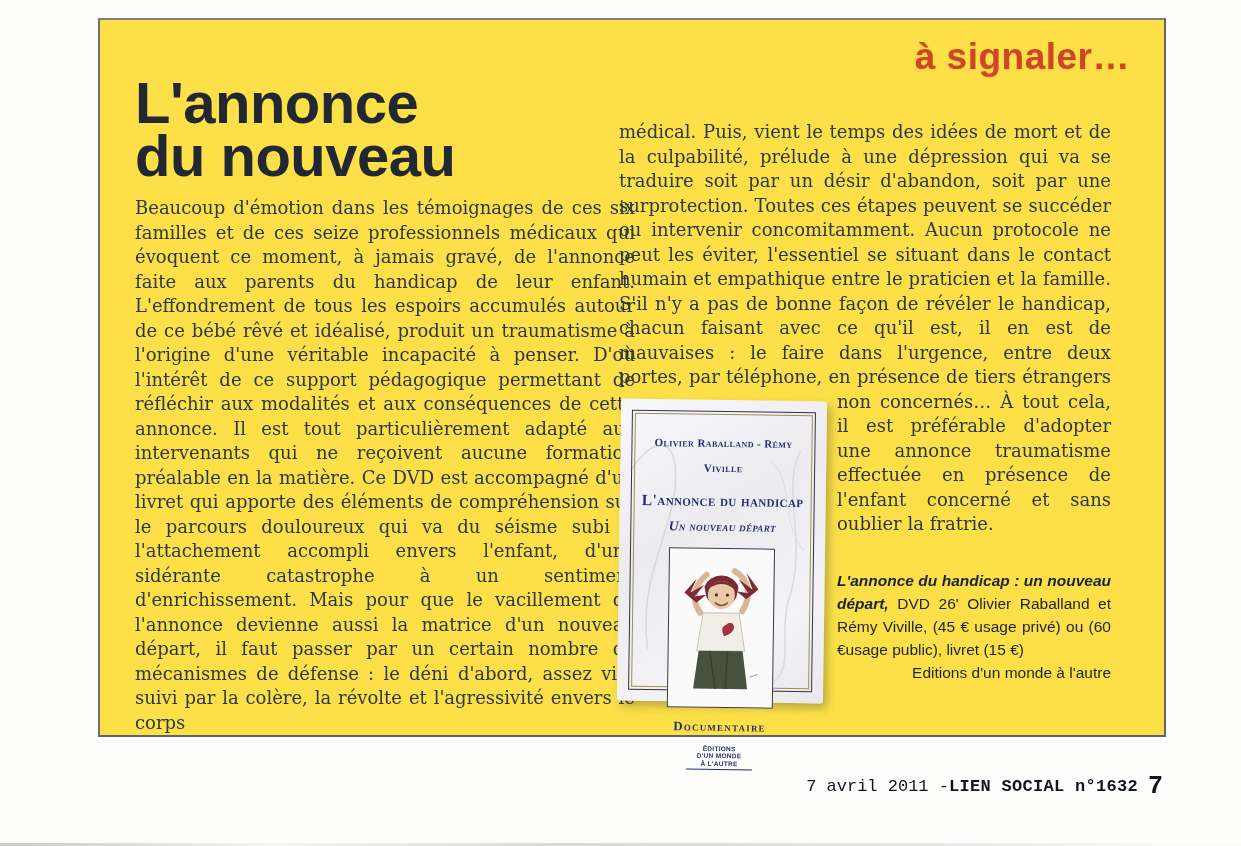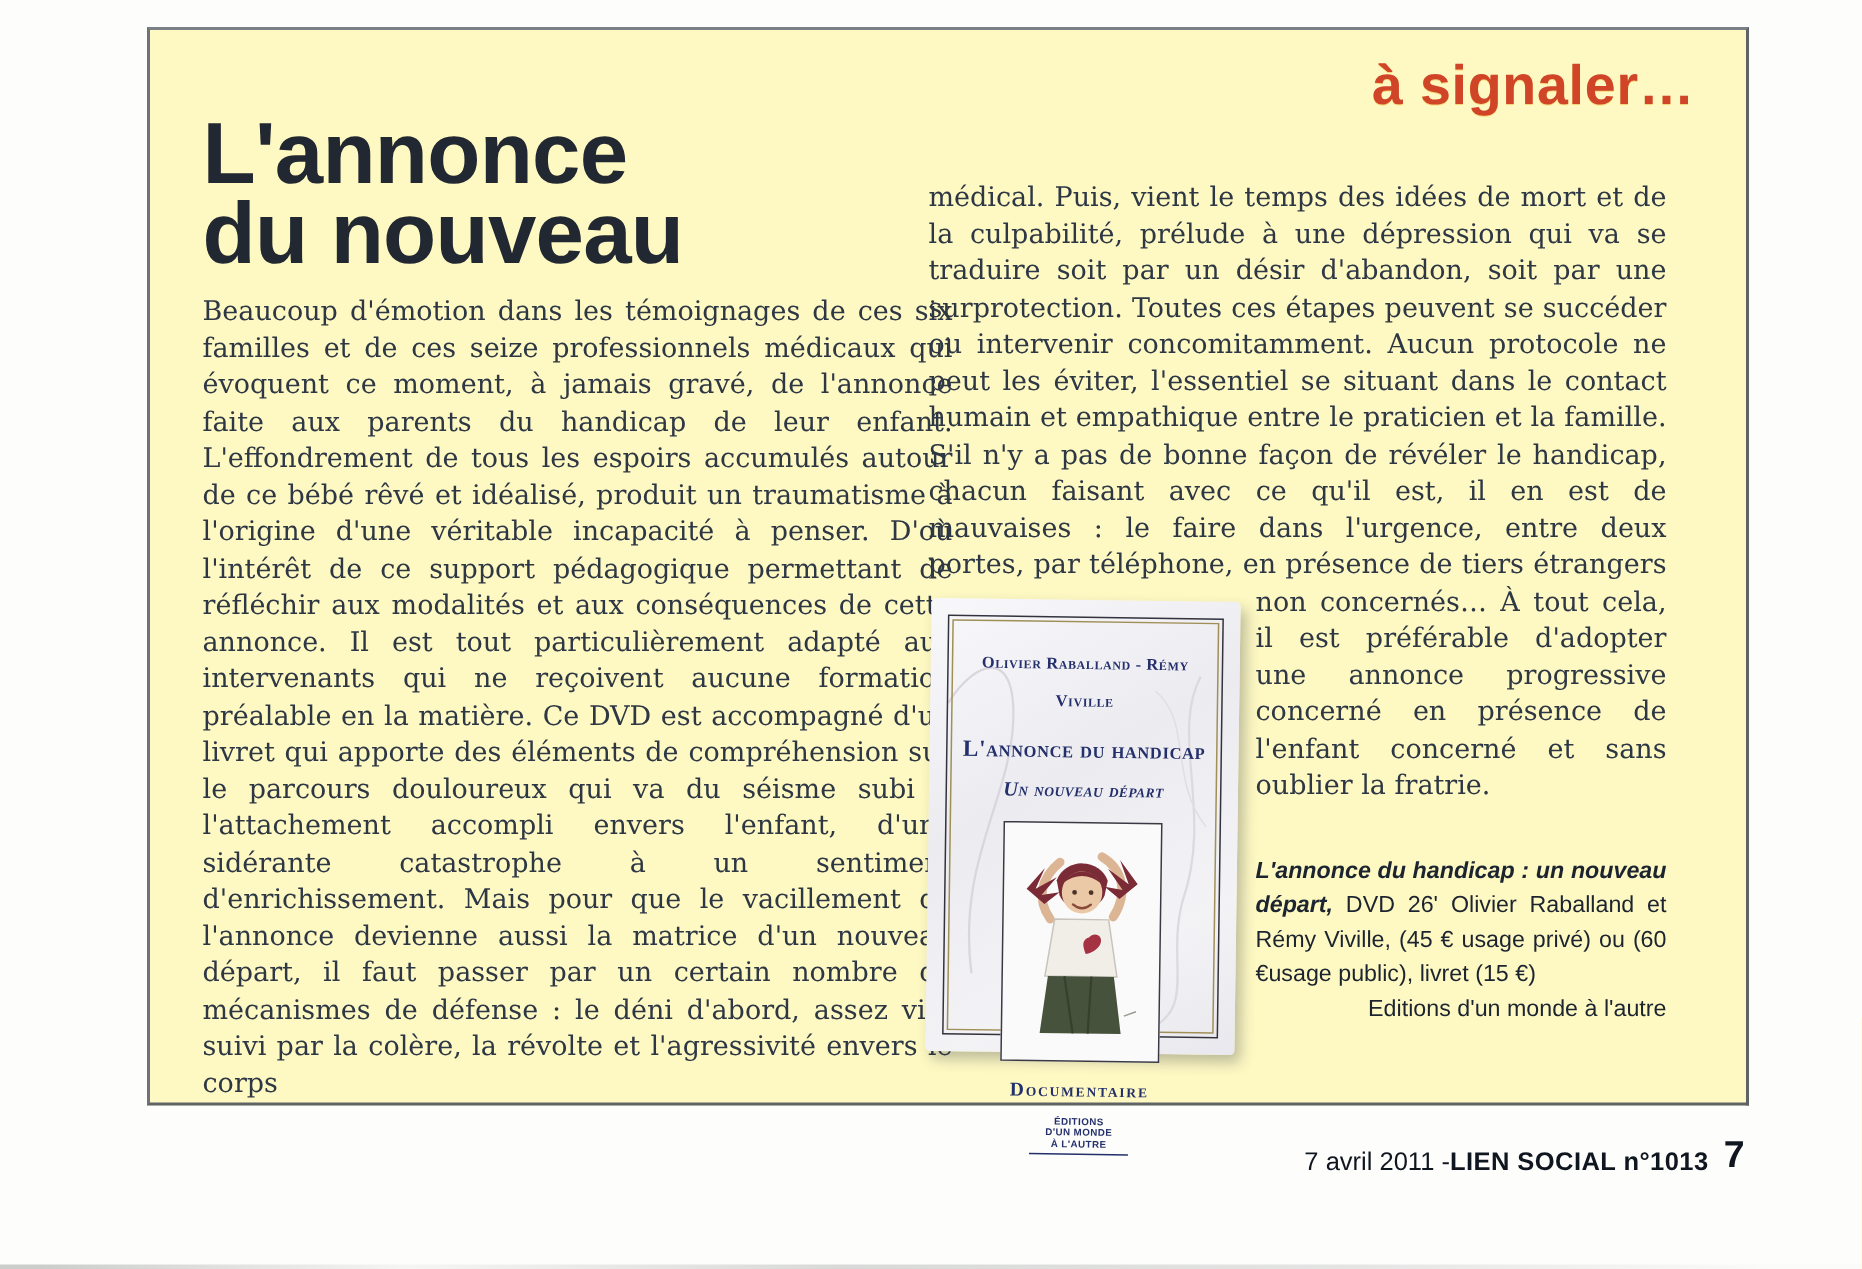--- a/index.html
+++ b/index.html
@@ -2,21 +2,21 @@
 <html lang="fr"><head>
 <meta charset="utf-8">
 <style>
   html,body{margin:0;padding:0;}
   body{
     width:1241px;height:846px;background:#fdfdfc;position:relative;
     overflow:hidden;font-family:"Liberation Sans",sans-serif;
   }
   .panel{
     position:absolute;left:98px;top:18px;width:1068px;height:719px;
-    box-sizing:border-box;background:#fef9c3;border:2px solid #5d6367;
+    box-sizing:border-box;background:#fde047;border:2px solid #5d6367;
     border-top-color:#7a8084;border-left-color:#6d7377;
   }
   .section-label{
     position:absolute;top:16px;right:34px;
     font-size:37px;font-weight:700;color:#d04527;
     text-shadow:0 1px 0 rgba(238,186,58,.55);
     letter-spacing:0.5px;
   }
   .page-title{
     position:absolute;left:35px;top:56px;
@@ -86,22 +86,22 @@
     margin-top:32px;margin-left:218px;
     font-family:"Liberation Sans",sans-serif;
     font-size:15.5px;line-height:23px;color:#1c2430;
     text-align:justify;
   }
   .cap-title{font-weight:700;font-style:italic;}
   .cap-line{display:block;text-align:right;}
   .cap-email{color:#1c2430;text-decoration:none;}
 
   .footer{
-    position:absolute;top:756px;right:78px;
-    display:flex;align-items:flex-end;color:#10161f;font-size:17px;
+    position:absolute;top:772px;right:78px;
+    display:flex;align-items:center;color:#10161f;font-size:17px;font-family:Liberation Mono, monospace;
   }
   .footer .journal{font-weight:700;letter-spacing:0.3px;}
   .footer .pagenum{font-weight:700;font-size:25px;margin-left:10px;}
 
   .scan-edge{
     position:absolute;left:0;bottom:0;width:100%;height:3px;
     background:linear-gradient(90deg,
       rgba(110,115,112,.35) 2%,rgba(200,205,200,.15) 22%,
       rgba(130,135,132,.30) 45%,rgba(150,155,152,.25) 72%,
       rgba(225,225,225,.08) 95%);
@@ -159,29 +159,29 @@
             <div class="cover-genre">Documentaire</div>
             <div class="cover-pub">
               <div>Éditions</div>
               <div>d'un monde</div>
               <div>à l'autre</div>
             </div>
           </div>
         </div>
       </div>
     </div>
-    <span>cela, il est préférable d'adopter une annonce progressive concerné en présence de l'enfant concerné et sans oublier la fratrie.</span>
+    <span>cela, il est préférable d'adopter une annonce traumatisme effectuée en présence de l'enfant concerné et sans oublier la fratrie.</span>
 
     <div class="caption">
       <span class="cap-title">L'annonce du handicap : un nouveau départ,</span><span> DVD 26' Olivier Raballand et Rémy Viville, (45 € usage privé) ou (60 €usage public), livret (15 €)</span>
       <span class="cap-line">Editions d'un monde à l'autre</span>
     </div>
   </div>
 
 </div>
 
 <div class="footer">
   <span class="date">7 avril 2011 - </span>
-  <span class="journal">LIEN SOCIAL n°1013</span>
+  <span class="journal">LIEN SOCIAL n°1632</span>
   <span class="pagenum">7</span>
 </div>
 
 <div class="scan-edge"></div>
 
 </body></html>

